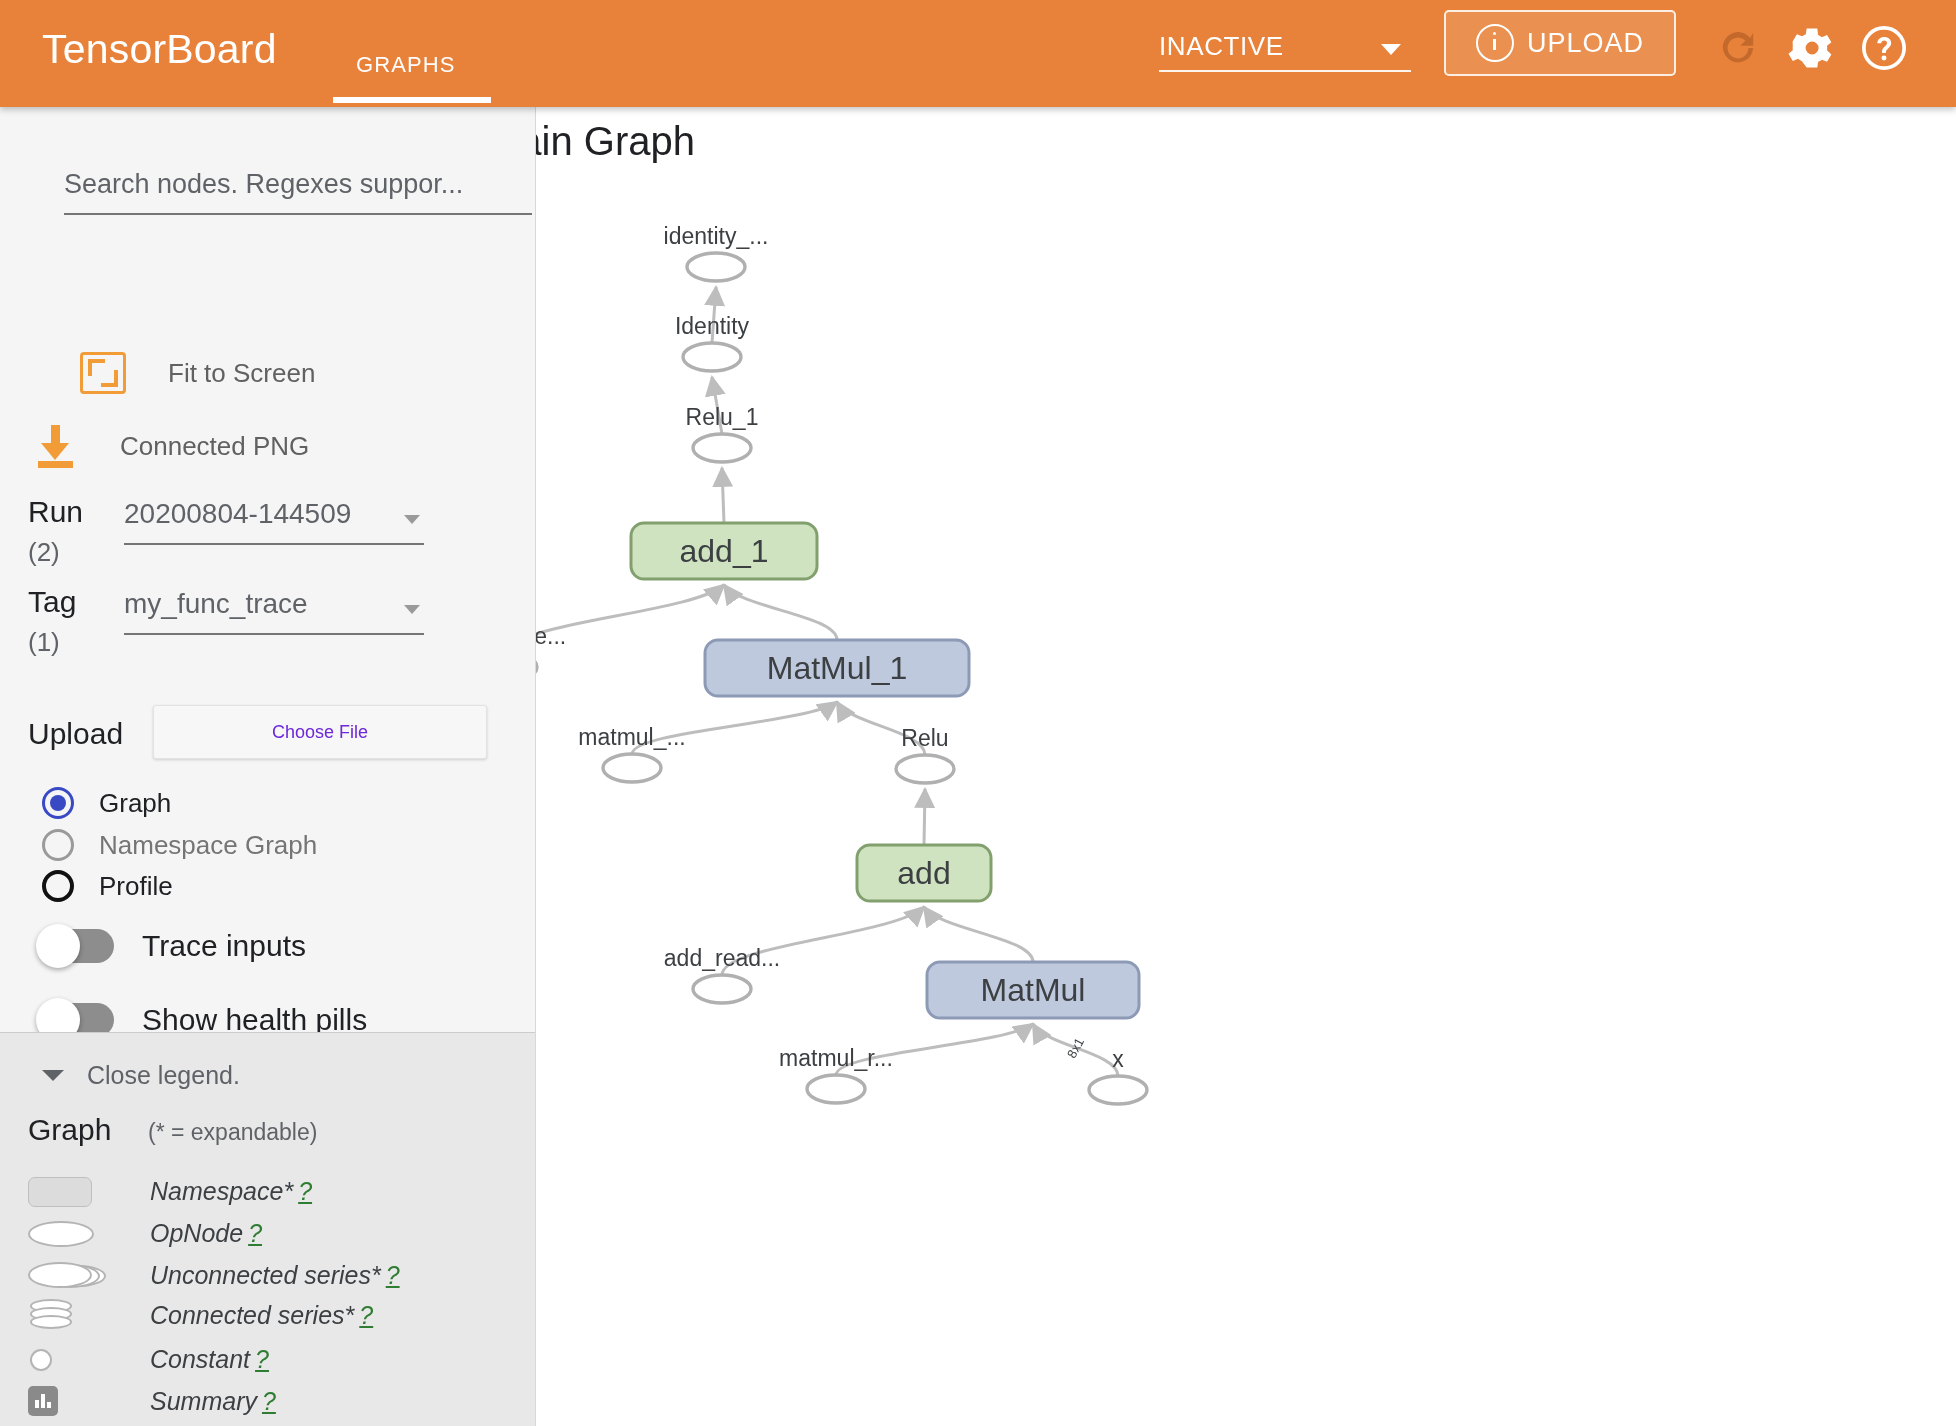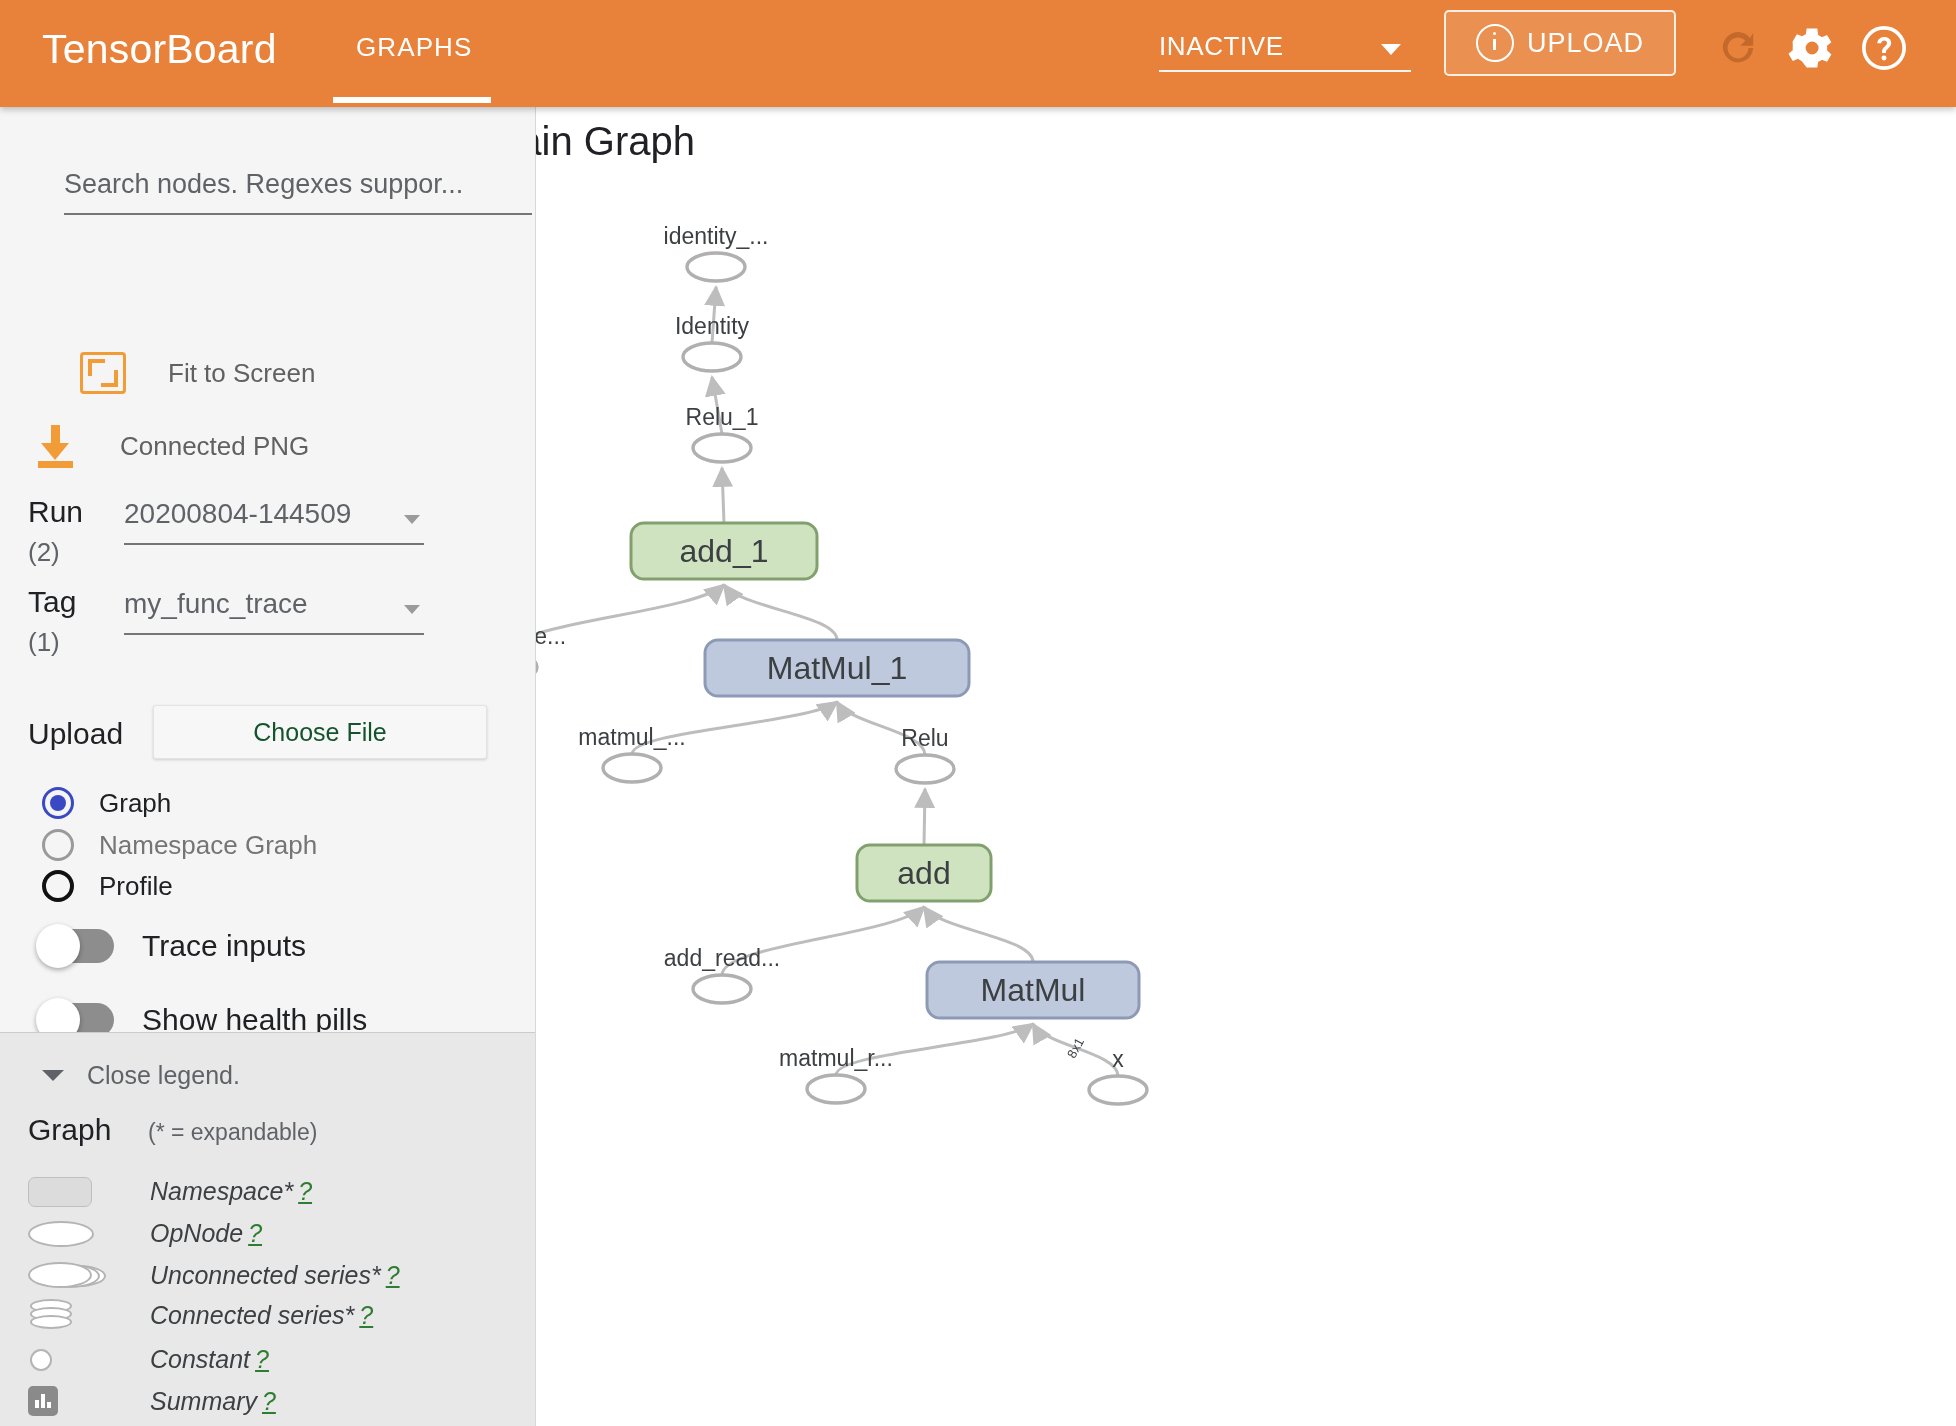--- a/index.html
+++ b/index.html
@@ -16,22 +16,22 @@
     position:absolute;left:0;top:0;width:1956px;height:107px;
     background:#e8823a;
     box-shadow:0 3px 6px rgba(0,0,0,.22);
     z-index:20;
   }
   .brand{
     position:absolute;left:42px;top:26px;
     font-size:41px;color:#fff;letter-spacing:.2px;
   }
   .tab{
-    position:absolute;left:356px;top:32px;
-    font-size:26px;color:#fff;letter-spacing:1.1px;
+    position:absolute;left:356px;top:52px;
+    font-size:22px;color:#fff;letter-spacing:1.1px;
   }
   .tab-underline{
     position:absolute;left:333px;top:97px;width:158px;height:6px;background:#fff;
   }
   .inactive-select{
     position:absolute;left:1159px;top:22px;width:252px;height:50px;
   }
   .inactive-select .val{
     position:absolute;left:0;top:9px;font-size:26px;color:#fff;letter-spacing:.6px;
   }
@@ -99,21 +99,21 @@
   .field-block .fsel .bar{position:absolute;left:0;bottom:0;width:300px;height:2px;background:#757575;}
 
   .upload-block{position:absolute;left:28px;top:598px;}
   .upload-block .uname{font-size:30px;color:#202124;position:absolute;left:0;top:12px;}
   .choose-file{
     position:absolute;left:125px;top:0;width:332px;height:52px;
     background:#f7f7f7;border:1px solid #e3e3e3;border-radius:3px;
     box-shadow:0 1px 3px rgba(0,0,0,.16);
     display:flex;align-items:center;justify-content:center;cursor:pointer;
   }
-  .choose-file .lbl{font-size:25px;color:#14532d;}
+  .choose-file .lbl{font-size:18px;color:#6d28d9;}
 
   .radio-row{position:absolute;left:42px;display:flex;align-items:center;cursor:pointer;}
   .radio-row .lbl{font-size:26px;margin-left:25px;}
   .rr1{top:680px;}.rr2{top:722px;}.rr3{top:763px;}
   .rad{width:32px;height:32px;border-radius:50%;box-sizing:border-box;position:relative;flex:0 0 auto;}
   .rad.on{border:3px solid #3949c4;}
   .rad.on:after{content:"";position:absolute;left:50%;top:50%;width:16px;height:16px;margin:-8px 0 0 -8px;border-radius:50%;background:#3949c4;}
   .rad.off{border:3px solid #9a9a9a;}
   .rad.dark{border:4px solid #111;}
   .lbl-on{color:#202124;}

